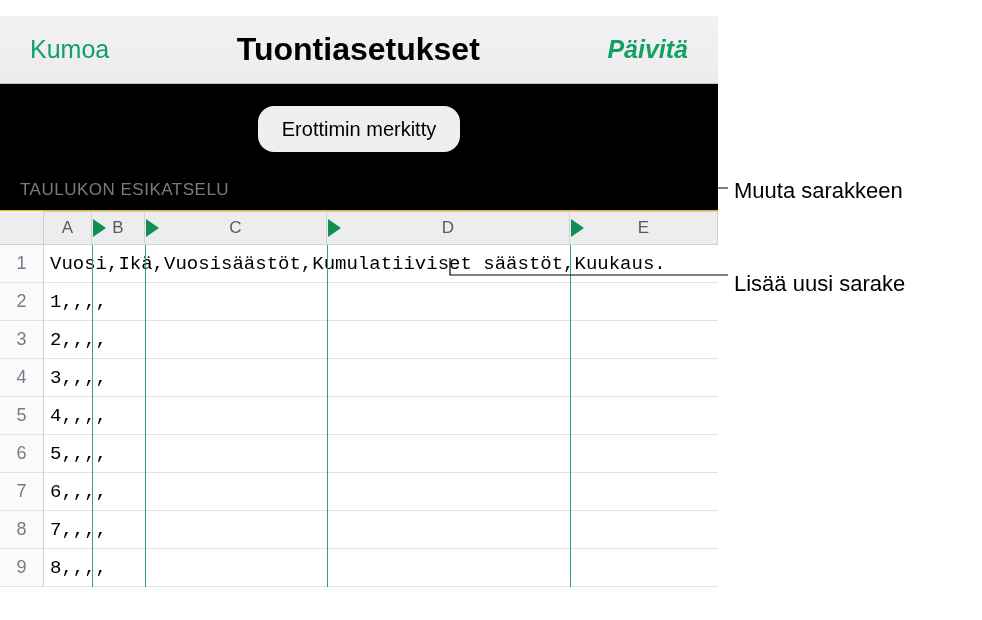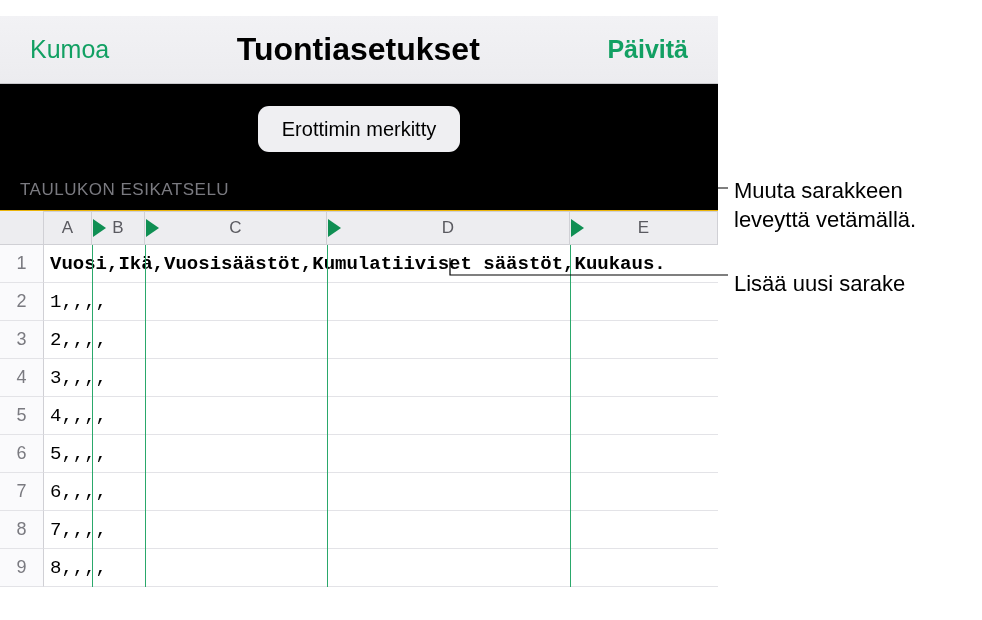--- a/index.html
+++ b/index.html
@@ -27,35 +27,35 @@
     align-items: center;
     justify-content: space-between;
     padding: 0 30px;
   }
   .header-btn {
     font-size: 25px;
     color: #12a063;
     font-weight: 400;
     cursor: pointer;
   }
-  .header-btn.right { font-weight: 600; }
+  .header-btn.right { font-weight: 600; font-style: italic; }
   .header-title {
     font-size: 32px;
     font-weight: 700;
     color: #000;
   }
   .segbar-wrap {
     display: flex;
     justify-content: center;
     padding: 22px 0 14px;
   }
   .segbar {
     display: flex;
     background: #efeff2;
-    border-radius: 11px;
+    border-radius: 16px;
     padding: 2px;
     height: 46px;
   }
   .seg {
     padding: 0 22px;
     display: flex;
     align-items: center;
     font-size: 20px;
     color: #000;
     border-radius: 9px;
@@ -132,21 +132,21 @@
   }
   .cell-row {
     height: 38px;
     border-bottom: 1px solid #e3e3e7;
     display: flex;
     align-items: center;
     padding-left: 6px;
     white-space: nowrap;
     overflow: hidden;
   }
-  .cell-row.first { font-weight: 700; }
+  .cell-row.first { font-weight: 400; }
   .vline {
     position: absolute;
     top: 0;
     width: 1px;
     height: 100%;
     background: #2aa86b;
     z-index: 3;
   }
   .vhandle {
     position: absolute;
@@ -248,18 +248,17 @@
 </div>
 
 <svg class="callout-line" style="left:0;top:0" width="982" height="620">
   <path d="M 338 206 L 338 188 L 728 188"></path>
   <path d="M 450 258 L 450 275 L 728 275"></path>
 </svg>
 
 <div class="callouts">
   <div class="callout" style="top:162px; left:16px">
     <span>Muuta sarakkeen</span><br>
-    <span>leveyttä vetämällä.</span>
   </div>
   <div class="callout" style="top:255px; left:16px">
     <span>Lisää uusi sarake</span><br>
   </div>
 </div>
 
 </body></html>

